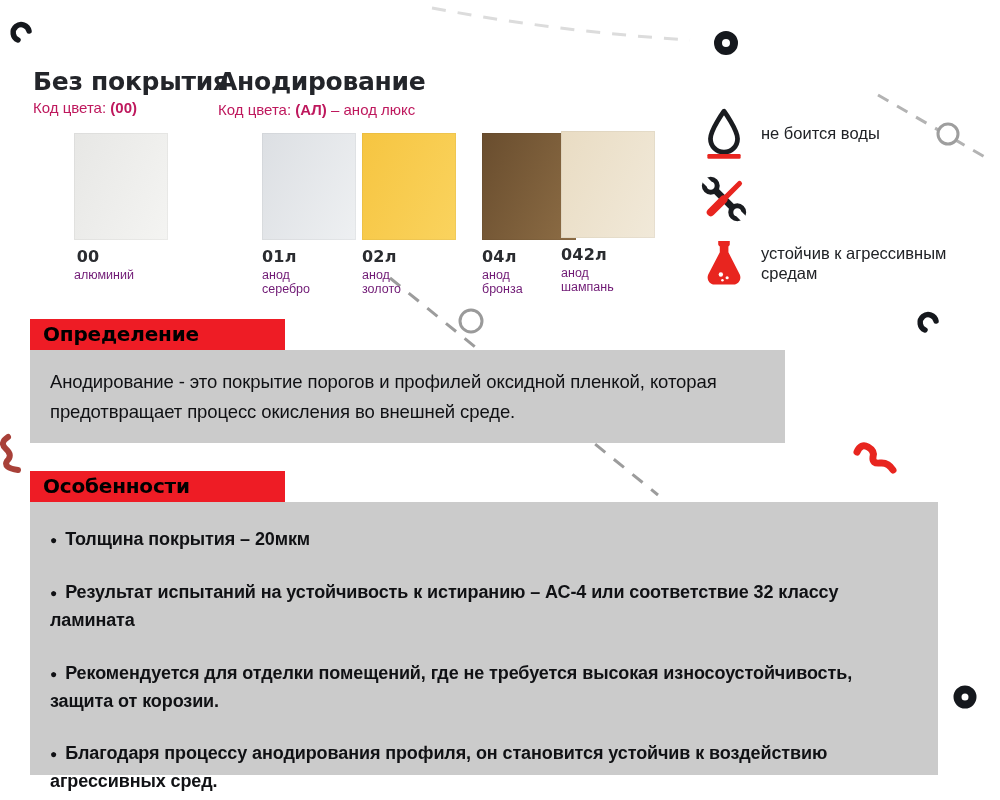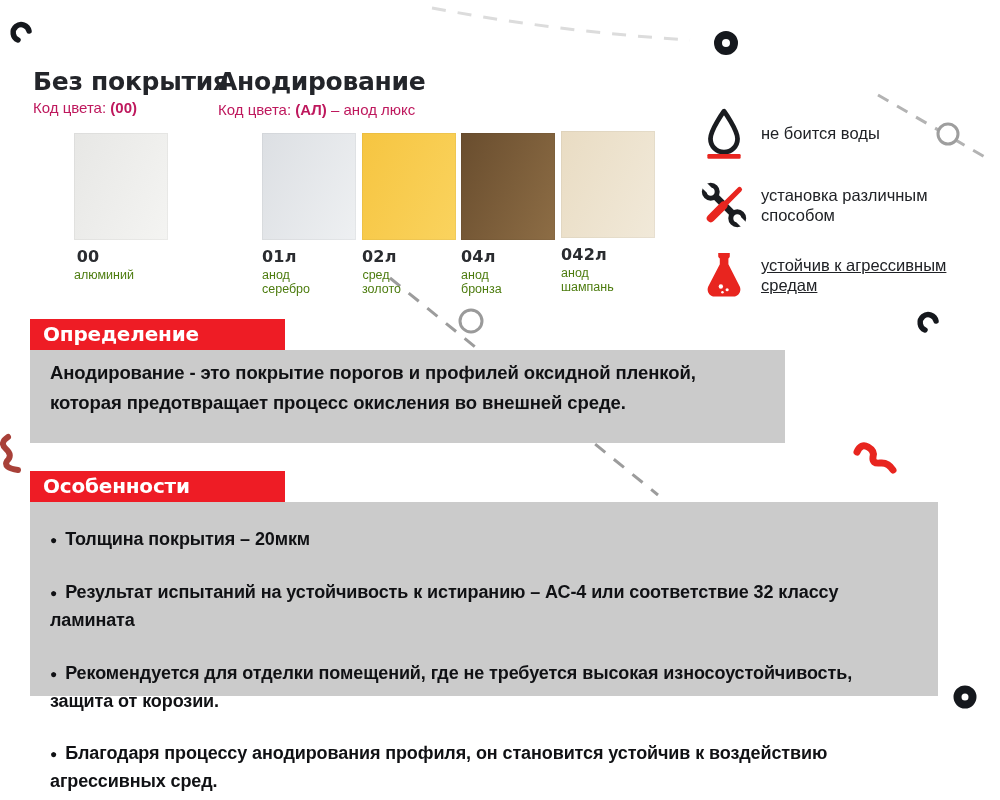--- a/index.html
+++ b/index.html
@@ -29,50 +29,50 @@
   
   .swatch-col { z-index:2; width:72px; text-align:center;padding-left:44px; }
   .swatch {
     width:94px; height:107px;
     box-shadow:inset 0 0 0 1px rgba(0,0,0,0.04);
   }
   .swatch-code {
     margin-top:7px; font-size:16px; font-weight:700;
     font-family:"DejaVu Sans", sans-serif; color:#2a2c30; letter-spacing:0.2px;
   }
-  .swatch-name { font-size:12.5px; color:#4d7c0f; margin-top:2px; }
+  .swatch-name { font-size:12.5px; color:#701a75; margin-top:2px; }
 
   
   .icon-feats { left:700px; top:107px; width:260px; z-index:2;
-    display:flex; flex-direction:column; gap:23px; }
+    display:flex; flex-direction:column; gap:17px; }
   .icon-row { display:flex; align-items:center; }
   .icon-box { width:48px; min-width:48px; display:flex; justify-content:center; }
   .icon-text { margin-left:13px; font-size:16.5px; line-height:1.22; color:#202226; }
 
   
   .sec-header {
     background:var(--accent-red, #ee1c25);
-    color:#ffffff; z-index:2;
+    color:#000000; z-index:2;
     width:255px; height:31px; line-height:30px;
     padding-left:13px;
     font-family:"DejaVu Sans", sans-serif;
     font-weight:700; font-size:20px; letter-spacing:-0.2px;
   }
   .gray-box {
     background:var(--box-gray, #cbcbcb);
     z-index:1; color:#101114;
   }
   .def-box {
     left:30px; top:350px; width:755px; height:93px;
-    padding:8px 20px;
-    font-size:18.5px; font-weight:700; line-height:1.6;
+    padding:17px 20px;
+    font-size:18.5px; font-weight:400; line-height:1.6;
     letter-spacing:-0.1px;
   }
   .feat-box {
-    left:30px; top:502px; width:908px; height:194px;
+    left:30px; top:502px; width:908px; height:273px;
     padding:24px 20px 16px 20px;
     font-size:18px; font-weight:700; line-height:1.55;
     letter-spacing:-0.1px;
   }
   .feat-item { margin-bottom:25px; }
   .feat-item:last-child { margin-bottom:0; }
   .feat-item::before { content:"\25CF"; font-size:12px; vertical-align:1px; margin-right:8px; }
 </style>
 </head>
 <body>
@@ -118,23 +118,23 @@
   <div class="swatch-name">алюминий</div>
 </div>
 <div class="abs swatch-col" style="left:218px; top:133px;">
   <div class="swatch" style="background: linear-gradient(115deg, rgb(220, 223, 227) 0%, rgb(238, 240, 242) 100%);"></div>
   <div class="swatch-code">01л</div>
   <div class="swatch-name">анод серебро</div>
 </div>
 <div class="abs swatch-col" style="left:318px; top:133px;">
   <div class="swatch" style="background: linear-gradient(115deg, rgb(246, 197, 65) 0%, rgb(250, 211, 94) 100%);"></div>
   <div class="swatch-code">02л</div>
-  <div class="swatch-name">сред золото</div>
+  <div class="swatch-name">анод золото</div>
 </div>
-<div class="abs swatch-col" style="left:417px; top:133px;">
+<div class="abs swatch-col" style="left:438px; top:133px;">
   <div class="swatch" style="background: linear-gradient(115deg, rgb(105, 77, 46) 0%, rgb(141, 109, 69) 100%);"></div>
   <div class="swatch-code">04л</div>
   <div class="swatch-name">анод бронза</div>
 </div>
 <div class="abs swatch-col" style="left:517px; top:131px;">
   <div class="swatch" style="background: linear-gradient(115deg, rgb(233, 220, 195) 0%, rgb(241, 233, 217) 100%);"></div>
   <div class="swatch-code">042л</div>
   <div class="swatch-name">анод шампань</div>
 </div>
 
@@ -153,32 +153,31 @@
       <svg width="46" height="46" viewBox="0 0 40 40">
         <circle cx="8.5" cy="8.5" r="5.6" fill="none" stroke="#1a1c20" stroke-width="4.4"></circle>
         <line x1="8.5" y1="8.5" x2="2" y2="2" stroke="#ffffff" stroke-width="6"></line>
         <circle cx="31.5" cy="31.5" r="5.6" fill="none" stroke="#1a1c20" stroke-width="4.4"></circle>
         <line x1="31.5" y1="31.5" x2="38" y2="38" stroke="#ffffff" stroke-width="6"></line>
         <line x1="11" y1="11" x2="29" y2="29" stroke="#1a1c20" stroke-width="6"></line>
         <line x1="33.5" y1="6.5" x2="21" y2="19" stroke="#e8251f" stroke-width="4.4" stroke-linecap="round"></line>
         <line x1="19.5" y1="20.5" x2="8.5" y2="31.5" stroke="#e8251f" stroke-width="7" stroke-linecap="round"></line>
       </svg>
     </div>
-    <div class="icon-text" style="width:197px;">установка различным способом</div>
   </div>
   <div class="icon-row">
     <div class="icon-box">
       <svg width="42" height="48" viewBox="0 0 40 45">
         <path d="M14.5 1.5 h11 v3.2 c0 1 -0.6 1.6 -1.3 2 v5.6 L35 33.5 c2 4.4 -1.2 9.5 -6 9.5 h-18 c-4.8 0 -8 -5.1 -6 -9.5 L16 12.3 V6.7 c-0.7 -0.4 -1.5 -1 -1.5 -2 Z" fill="#e8251f"></path>
         <circle cx="17" cy="33.5" r="2.1" fill="#ffffff"></circle>
         <circle cx="23" cy="36.5" r="1.5" fill="#ffffff"></circle>
         <circle cx="18.5" cy="39" r="1.2" fill="#ffffff"></circle>
       </svg>
     </div>
-    <div class="icon-text" style="width:200px;text-decoration:underline;">устойчив к агрессивным средам</div>
+    <div class="icon-text" style="width:200px;">устойчив к агрессивным средам</div>
   </div>
 </div>
 
 <div class="abs sec-header" style="left:30px; top:319px;">Определение</div>
 <div class="abs gray-box def-box">Анодирование - это покрытие порогов и профилей оксидной пленкой, которая предотвращает процесс окисления во внешней среде.</div>
 
 <div class="abs sec-header" style="left:30px; top:471px;">Особенности</div>
 <div class="abs gray-box feat-box">
   <div class="feat-item">Толщина покрытия – 20мкм</div>
   <div class="feat-item">Результат испытаний на устойчивость к истиранию – АС-4 или соответствие 32 классу ламината</div>

